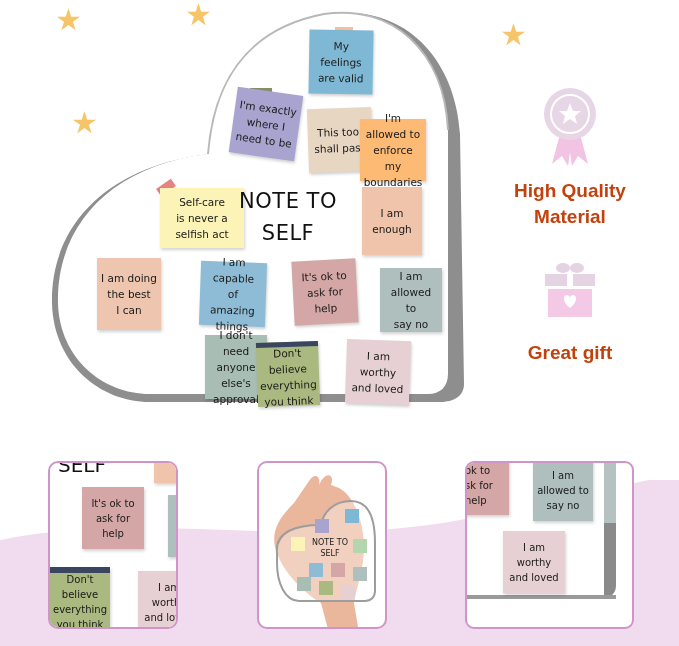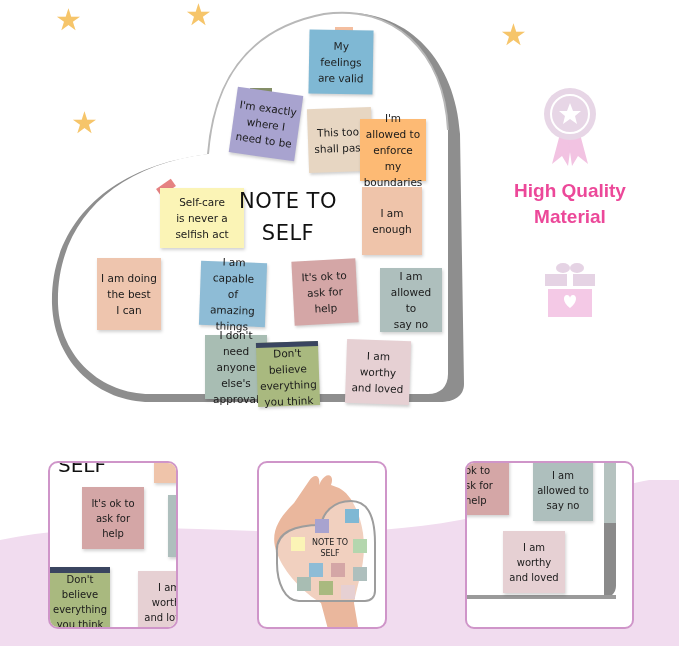--- a/index.html
+++ b/index.html
@@ -26,21 +26,21 @@
   .tape { position: absolute; height: 9px; opacity: 0.85; }
 
   .title {
     position: absolute; left: 228px; top: 185px; width: 120px;
     text-align: center; font-family: "DejaVu Sans", sans-serif;
     font-size: 21px; line-height: 32px; letter-spacing: 0.5px; color: #111;
     white-space: pre-line;
   }
 
   .feature { position: absolute; text-align: center; }
-  .feature-label { font-family: "Liberation Sans", sans-serif; font-weight: bold; color: #ec4899; font-size: 19px; line-height: 26px; white-space: pre-line; }
+  .feature-label { font-family: "Liberation Sans", sans-serif; font-weight: bold; color: #c2410c; font-size: 19px; line-height: 26px; white-space: pre-line; }
 
   .band { position: absolute; left: 0; top: 480px; width: 679px; height: 166px; }
 
   .panel {
     position: absolute; top: 461px; height: 168px; border: 2px solid #cf95c9; border-radius: 10px;
     background: #ffffff; overflow: hidden;
   }
   .panel .note { font-size: 10px; line-height: 15px; }
 </style>
 </head>
@@ -117,20 +117,21 @@
 
 <div class="feature" style="left:495px;top:262px;width:150px;">
   <svg width="56" height="56" viewBox="0 0 56 56" style="display:block;margin:0 auto;">
     <ellipse cx="21" cy="6" rx="7" ry="5" fill="#e5d3e4"></ellipse>
     <ellipse cx="35" cy="6" rx="7" ry="5" fill="#e5d3e4"></ellipse>
     <rect x="3" y="12" width="22" height="12" fill="#e5d3e4"></rect>
     <rect x="31" y="12" width="22" height="12" fill="#e5d3e4"></rect>
     <rect x="6" y="27" width="44" height="28" fill="#f4c9e6"></rect>
     <path d="M28 46 C 20 40, 21 33, 25 33 C 27 33, 28 35, 28 36 C 28 35, 29 33, 31 33 C 35 33, 36 40, 28 46 Z" fill="#ffffff"></path>
   </svg>
+  <div class="feature-label" style="margin-top:22px;">Great gift</div>
 </div>
 
 <svg class="band" width="679" height="166" viewBox="0 0 679 166">
   <path d="M0 60 C 150 30, 300 70, 460 40 C 560 20, 640 0, 679 -5 L679 166 L0 166 Z" fill="#f1dcef"></path>
 </svg>
 
 <div class="panel" style="left:48px;width:130px;">
   <div style="position:absolute;left:8px;top:-10px;font-size:20px;color:#111;">SELF</div>
   <div class="note lined" style="left:104px;top:-2px;width:50px;height:22px;background:#efc4aa;"></div>
   <div class="note" style="left:32px;top:24px;width:62px;height:62px;background:#d4a6a6;">It's ok to

